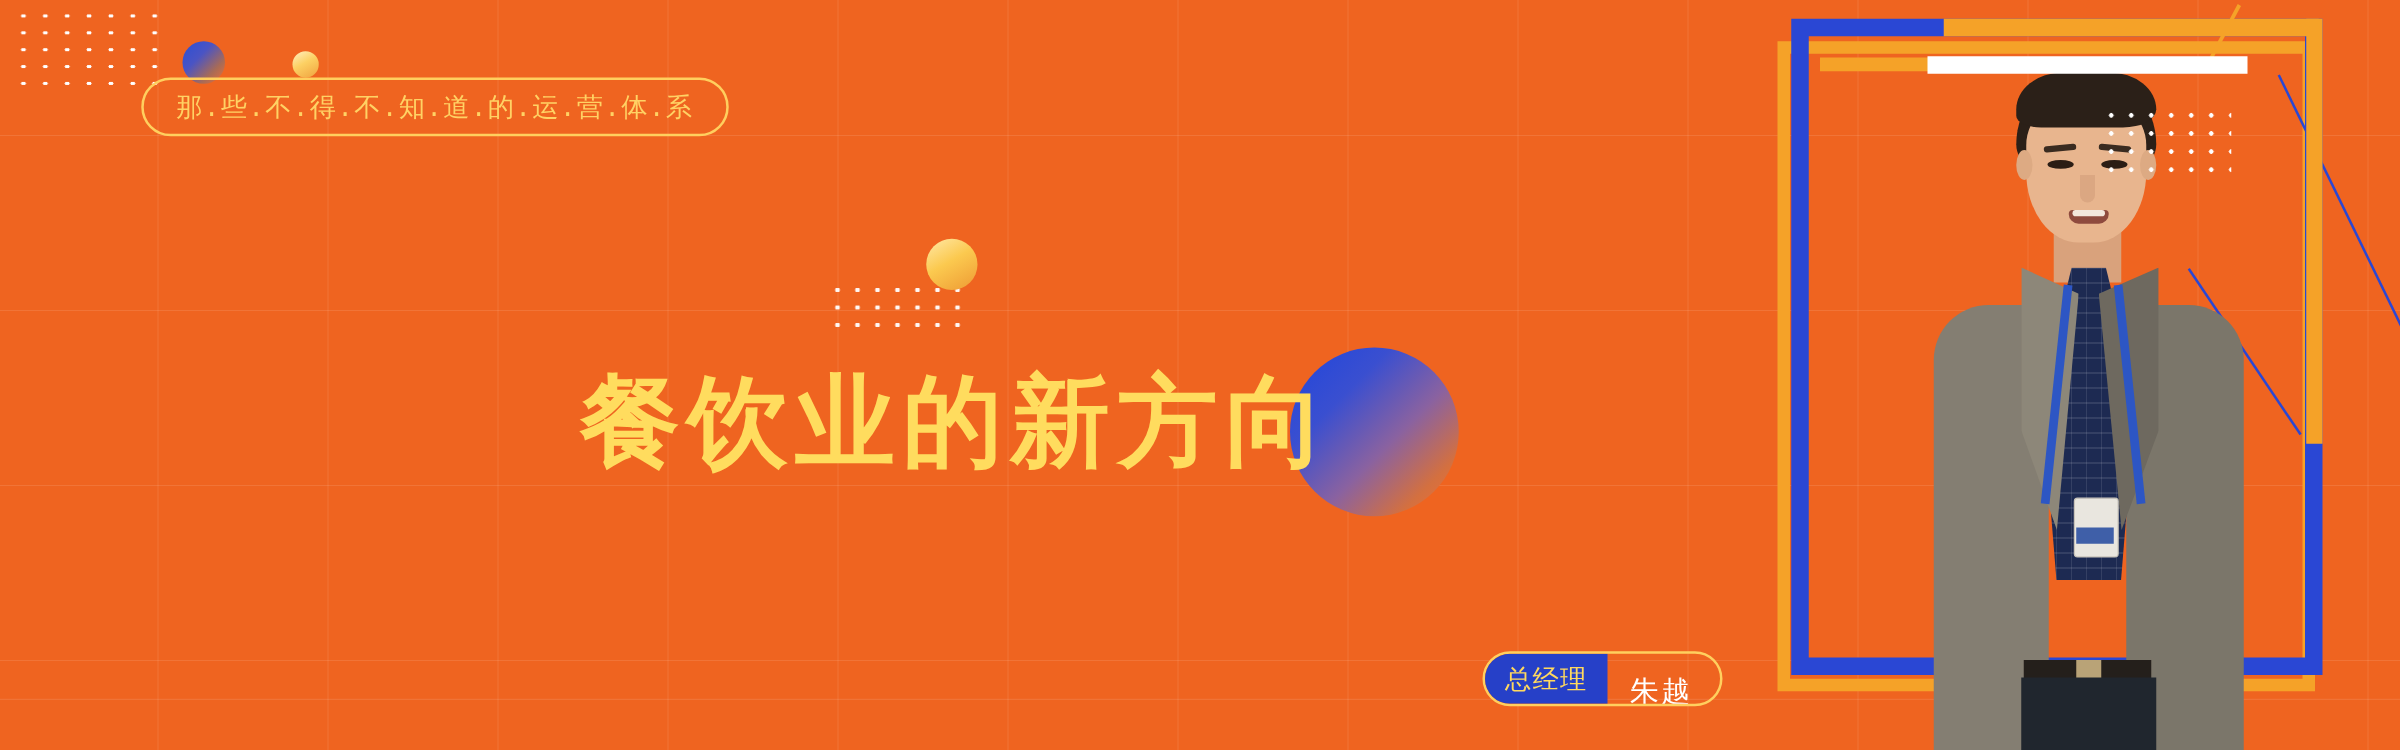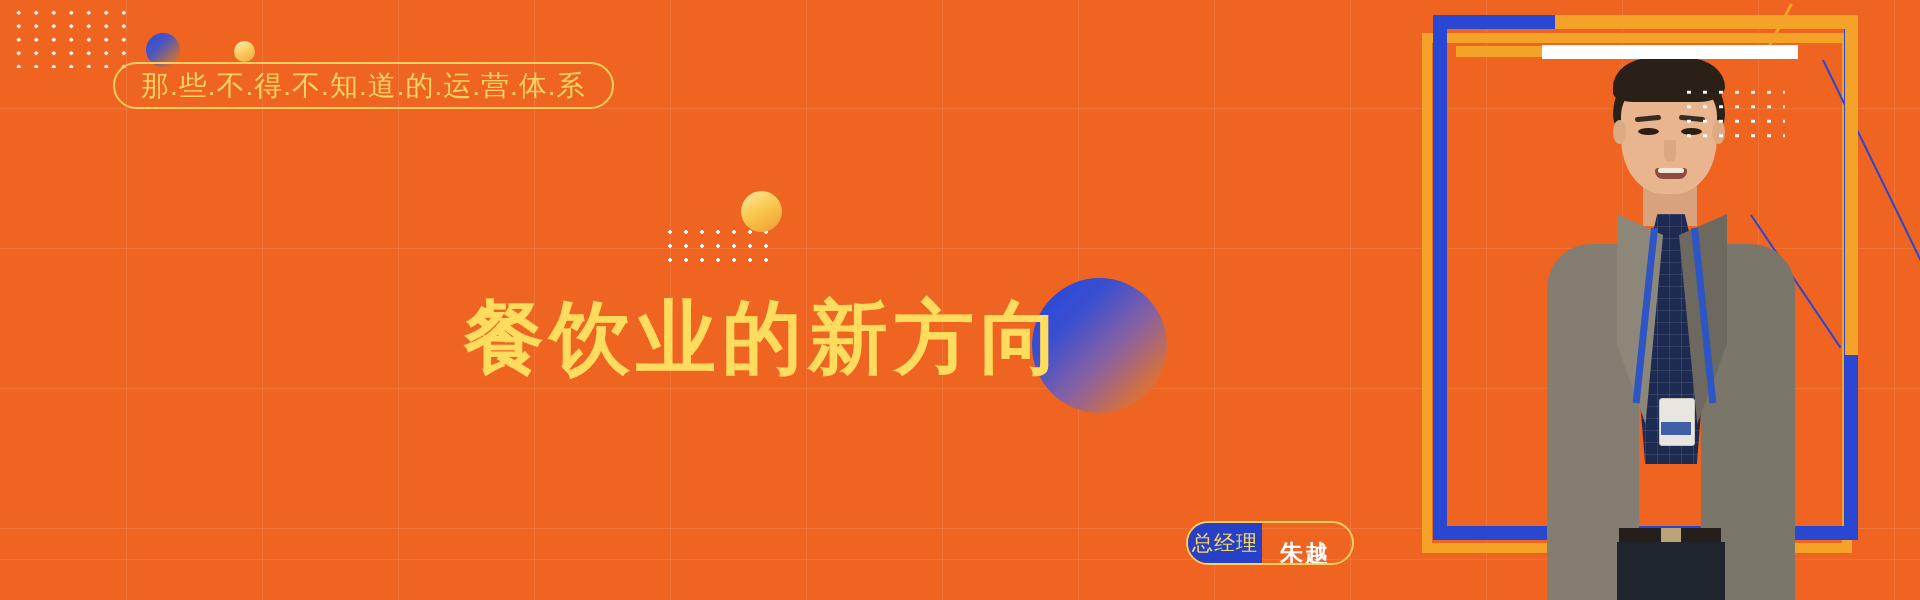--- a/index.html
+++ b/index.html
@@ -53,22 +53,22 @@
 
   
   .subtitle-pill{
     position:absolute;left:113px;top:62px;
     height:47px;padding:0 26px;
     display:flex;align-items:center;justify-content:center;
     border:2px solid #ffcf5e;border-radius:26px;
     box-sizing:border-box;
   }
   .subtitle-pill span{
-    color:#ffd264;font-size:28px;letter-spacing:1px;white-space:nowrap;
-    font-family:Liberation Sans, sans-serif;
+    color:#ffd264;font-size:21px;letter-spacing:1px;white-space:nowrap;
+    font-family:Liberation Mono, monospace;
   }
 
   
   .title-main{
     position:absolute;left:96px;top:150px;
     font-size:112px;font-weight:bold;line-height:1;
     letter-spacing:10px;
     white-space:nowrap;
     font-family:"DejaVu Sans","Liberation Sans",sans-serif;
     background:linear-gradient(100deg,#ffffff 0%,#fdf2e9 45%,#f8d9c2 100%);
@@ -90,26 +90,26 @@
   .speaker-badge{
     position:absolute;left:1186px;top:521px;
     height:44px;
     display:flex;align-items:stretch;
     border:2px solid #ffcf5e;border-radius:23px;
     overflow:hidden;box-sizing:border-box;
   }
   .speaker-role{
     background:#2640c8;color:#ffd95e;
     display:flex;align-items:center;
-    padding:0 4px;font-size:21px;letter-spacing:1px;
+    padding:0 16px;font-size:21px;letter-spacing:1px;
     font-family:"DejaVu Sans","Liberation Sans",sans-serif;
   }
   .speaker-name{
     color:#ffffff;display:flex;align-items:center;
-    padding:0 22px 0 18px;font-size:23px;font-weight:bold;letter-spacing:2px;
+    padding:0 22px 0 18px;font-size:23px;font-weight:normal;letter-spacing:2px;
     font-family:"DejaVu Sans","Liberation Sans",sans-serif;
     margin-top:20px;
   }
 
   
   .photo-zone{position:absolute;left:1390px;top:0;width:530px;height:600px;}
 
   .frm-orange-outline{
     position:absolute;left:32px;top:33px;width:430px;height:520px;
     border:10px solid #f5a228;box-sizing:border-box;

